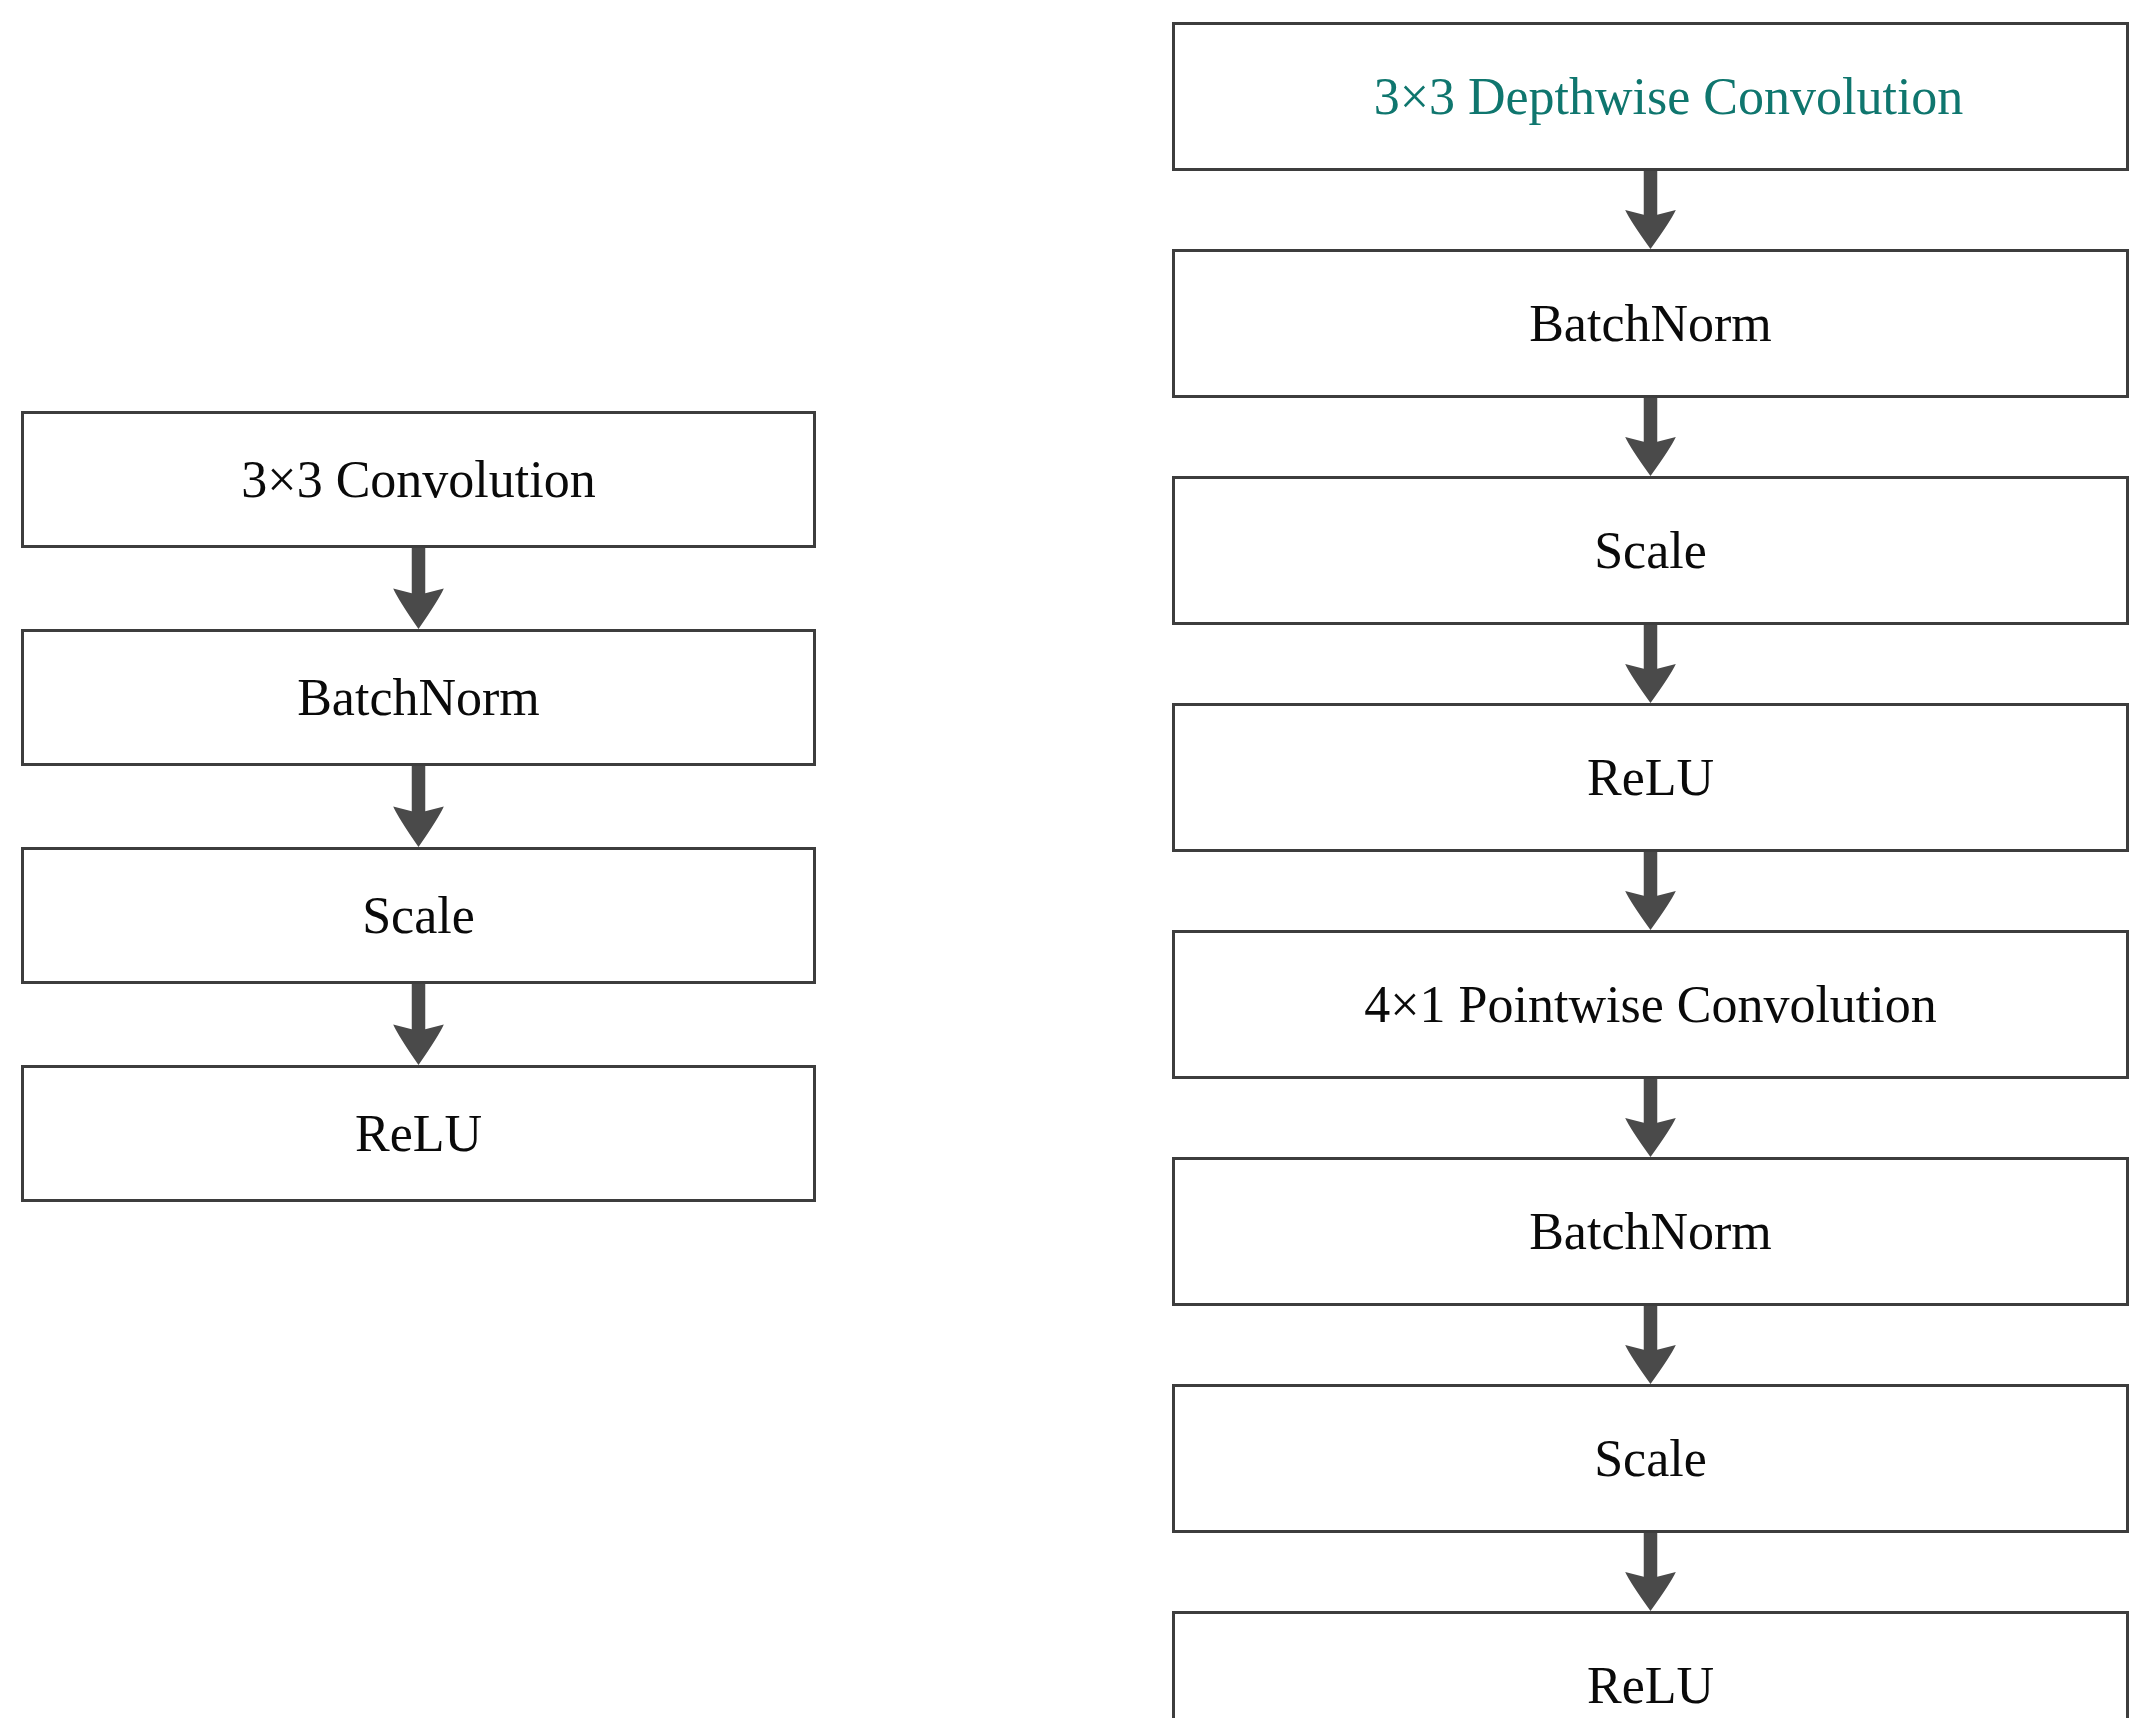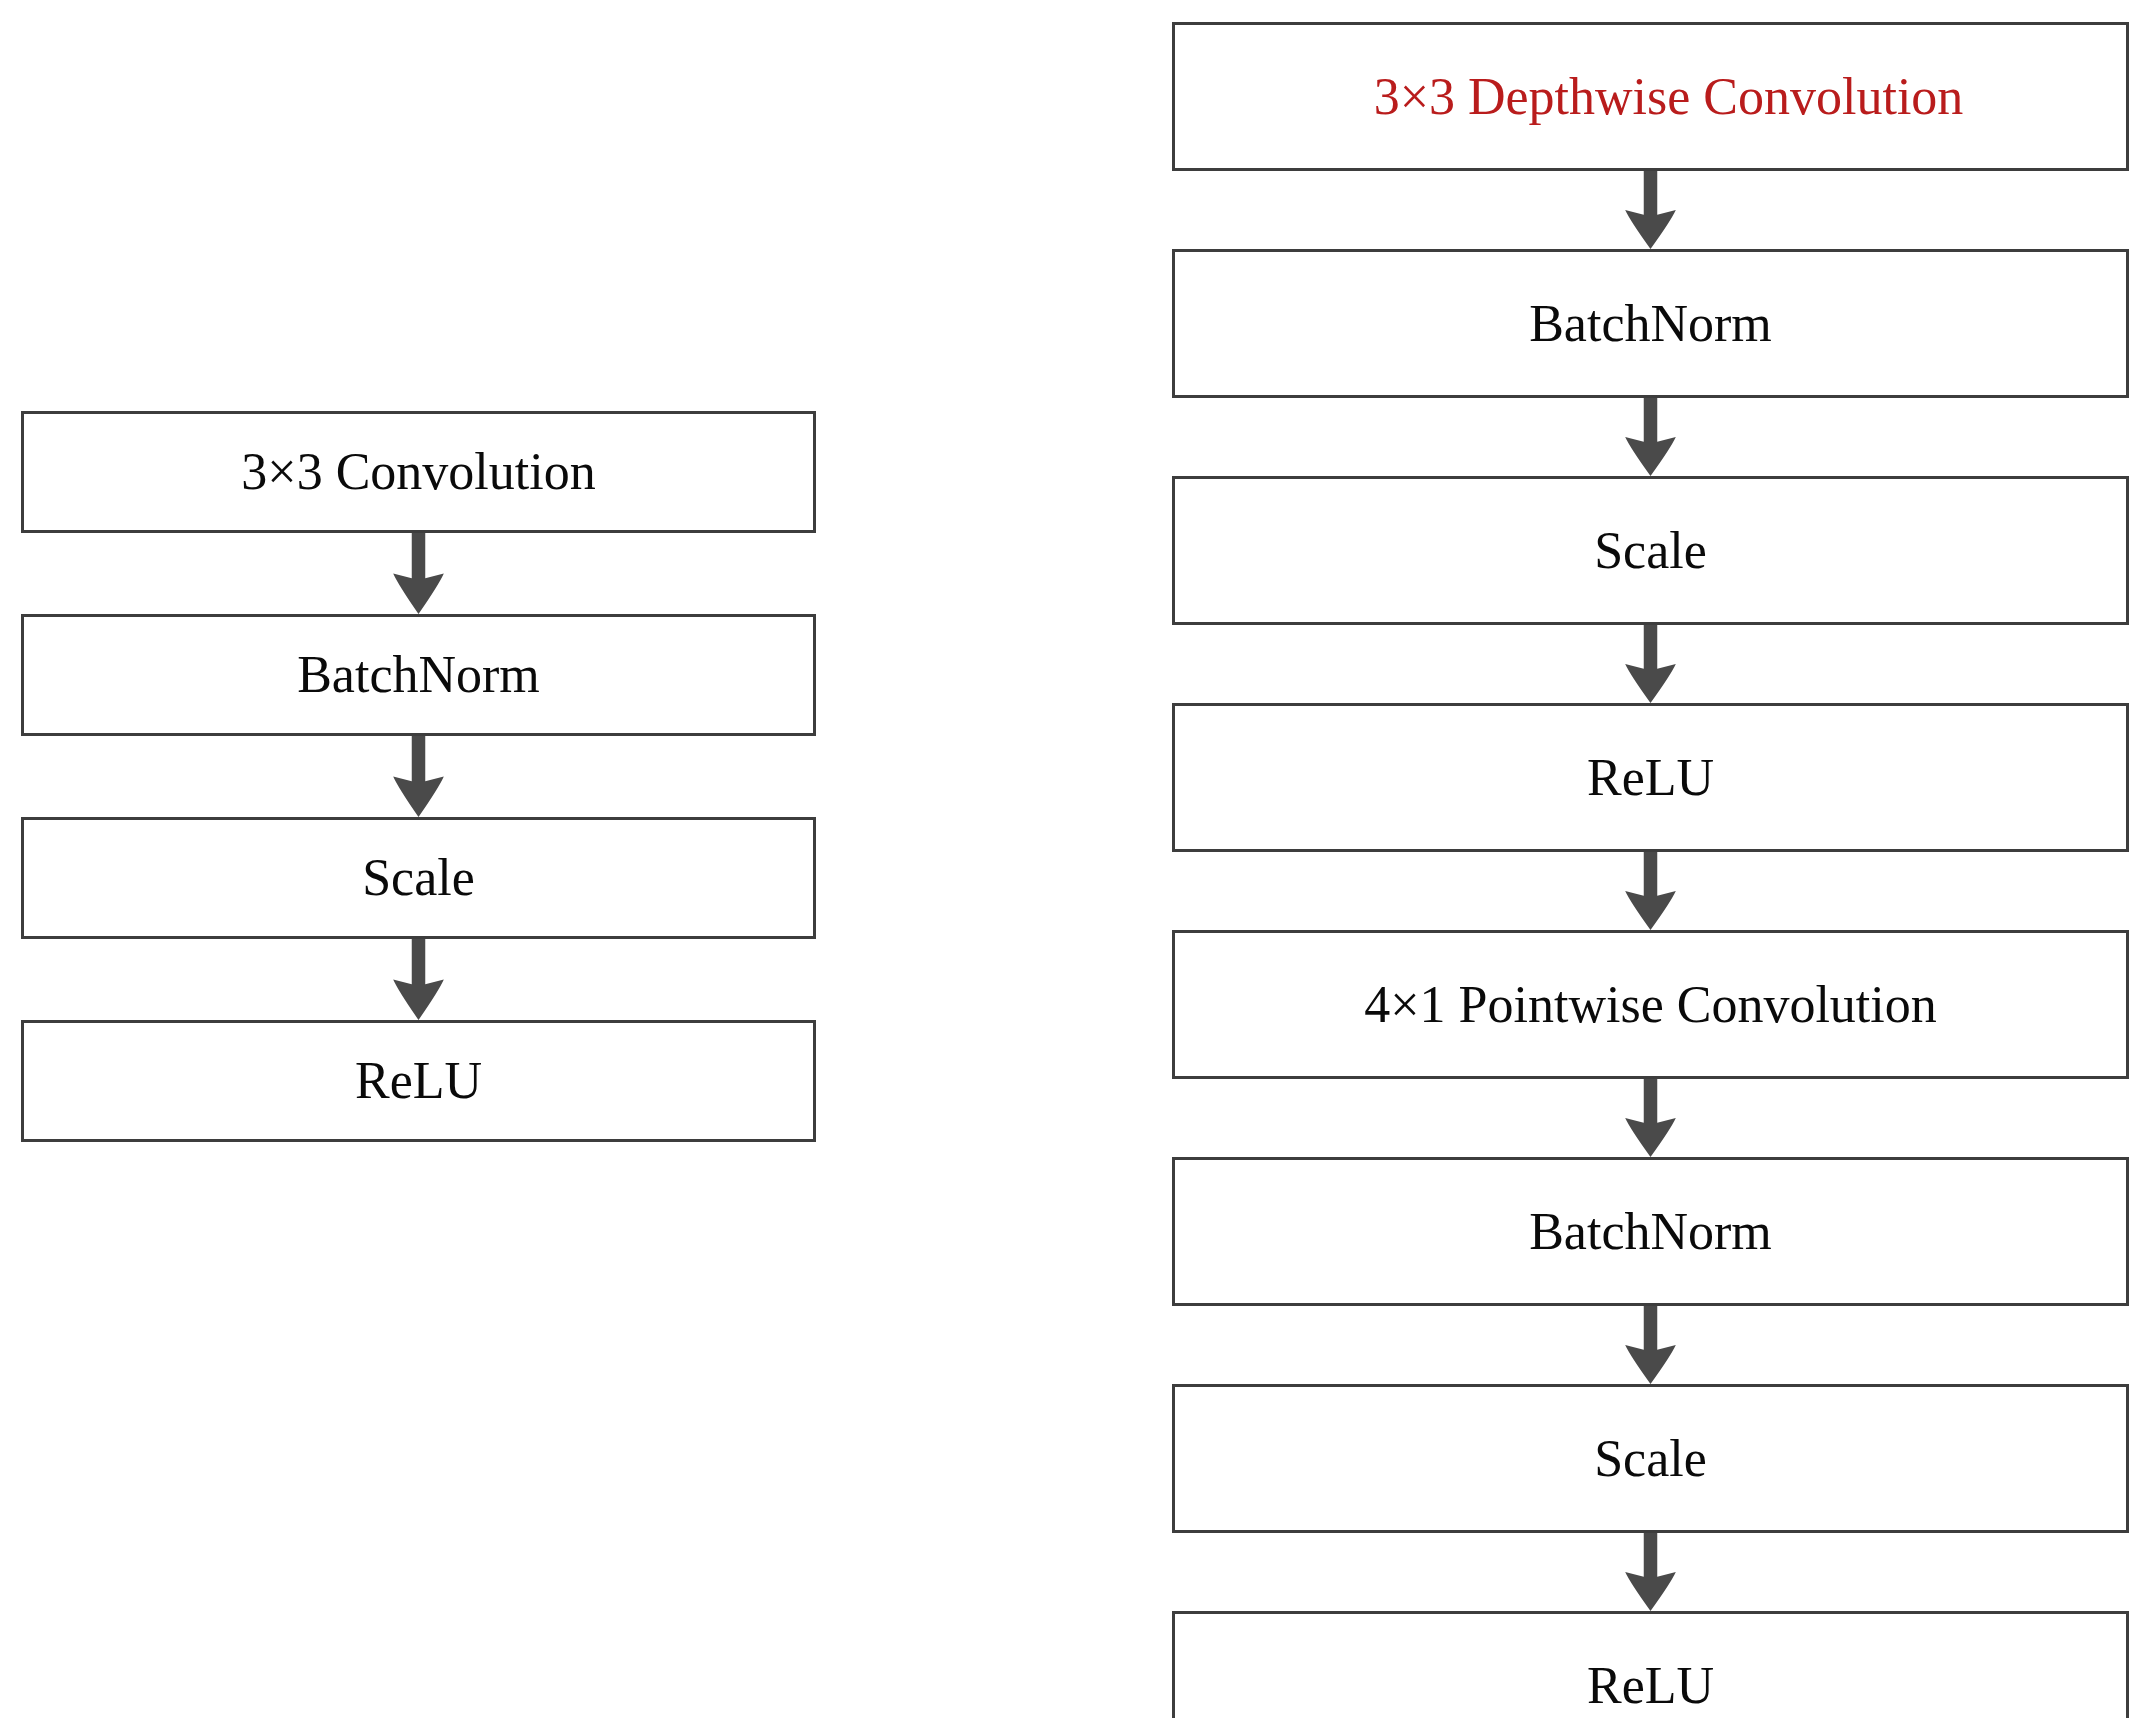--- a/index.html
+++ b/index.html
@@ -44,21 +44,21 @@
     align-items: center;
     justify-content: center;
     text-align: center;
     color: #0a0a0a;
     line-height: 1;
     white-space: nowrap;
   }
 
   
   #column-standard .node-box {
-    height: 122px;
+    height: 137px;
     font-size: 52px;
   }
   #column-standard .connector {
     height: 81px;
   }
 
   
   #column-separable .node-box {
     height: 149px;
     font-size: 52px;
@@ -125,21 +125,21 @@
       </svg>
     </div>
 
     <div class="node-box" style="border-color: rgb(61, 61, 61); color: rgb(10, 10, 10);">
       <span class="node-label">ReLU</span>
     </div>
   </div>
 
   <div class="column" id="column-separable">
 
-    <div class="node-box" style="border-color: rgb(61, 61, 61); color: #b91c1c; padding-left: 36px;">
+    <div class="node-box" style="border-color: rgb(61, 61, 61); color: #0f766e; padding-left: 36px;">
       <span class="node-label">3×3 Depthwise Convolution</span>
     </div>
 
     <div class="connector">
       <svg viewBox="0 0 160 100" preserveAspectRatio="none" aria-hidden="true">
         <path class="arrow-shape" d="M72,0 L88,0 L88,56 L110,50 Q104,64 80,100 Q56,64 50,50 L72,56 Z" fill="#4a4a4a"></path>
       </svg>
     </div>
 
     <div class="node-box" style="border-color: rgb(61, 61, 61); color: rgb(10, 10, 10);">

